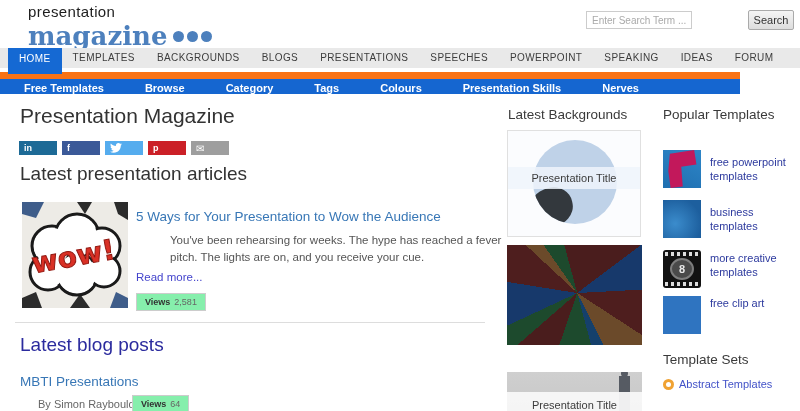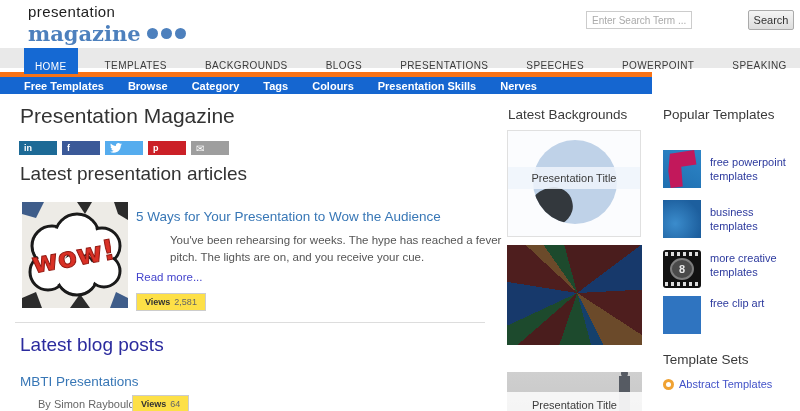--- a/index.html
+++ b/index.html
@@ -3,41 +3,41 @@
 <meta charset="utf-8">
 <style>
   * { margin:0; padding:0; box-sizing:border-box; }
   html,body { width:800px; height:411px; overflow:hidden; background:#fff;
     font-family:"Liberation Sans", sans-serif; }
   .page { position:relative; width:800px; height:411px; background:#fff; overflow:hidden; }
 
   
   .logo { position:absolute; left:28px; top:3px; cursor:pointer; }
   .logo-line1 { font-size:15px; color:#1d1d1d; letter-spacing:.4px; line-height:1.25; }
-  .logo-line2 { font-family:"DejaVu Serif", serif; font-size:21px; font-weight:bold;
+  .logo-line2 { font-family:"DejaVu Serif", serif; font-size:26px; font-weight:bold;
     color:#4d80bd; line-height:1.1; display:flex; align-items:center; }
   .logo-dots { display:inline-flex; gap:3px; margin-left:6px; }
   .logo-dots i { width:11px; height:11px; border-radius:50%; background:#4d80bd; display:inline-block; }
 
   .search-input { position:absolute; left:586px; top:11px; width:106px; height:18px;
     border:1px solid #ccc; font-size:10px; color:#555; padding:0 5px; outline:none; }
   .search-input::placeholder { color:#aaa; }
   .search-btn { position:absolute; left:728px; top:10px; width:46px; height:20px;
     background:linear-gradient(#f5f5f5,#ddd); border:1px solid #aaa; border-radius:2px;
     font-size:11px; color:#333; cursor:pointer;margin-left:20px; }
 
   
   .navbar { position:absolute; left:0; top:48px; width:800px; height:20px;
     background:#e9e9e9; display:flex; align-items:flex-start; padding-left:8px; z-index:2; }
-  .nav-item { font-size:10px; color:#3c3c3c; padding:8px 11px; line-height:20px;
-    letter-spacing:.4px; cursor:pointer; white-space:nowrap;margin-left:16px; }
+  .nav-item { font-size:10px; color:#3c3c3c; padding:0 11px; line-height:20px;
+    letter-spacing:.4px; cursor:pointer; white-space:nowrap; }
   .nav-item.active { background:#1569d3; color:#fff; height:26px; line-height:21px; }
 
-  .subnav { position:absolute; left:0; top:72px; width:652px; height:22px;
-    background:#1566d0; border-top:5px solid #f97316; display:flex; padding-left:12px; z-index:1; }
+  .subnav { position:absolute; left:0; top:72px; width:740px; height:22px;
+    background:#1566d0; border-top:7px solid #f97316; display:flex; padding-left:12px; z-index:1;gap:17px; }
   .subnav-item { font-size:11px; font-weight:bold; color:#fff; padding:0 12px;
     line-height:19px; cursor:pointer; white-space:nowrap; }
 
   
   .page-title { position:absolute; left:20px; top:104px; font-size:21px; color:#333; font-weight:400; }
 
   .social-row { position:absolute; left:19px; top:141px; display:flex; gap:5px; }
   .social-btn { width:38px; height:14px; display:flex; align-items:center; padding-left:5px;
     color:#fff; font-size:9px; font-weight:bold; cursor:pointer; }
   .sb-linkedin { background:#1d6a96; }
@@ -49,21 +49,21 @@
   .h2-articles { position:absolute; left:20px; top:163px; font-size:19px; color:#333; font-weight:400; }
 
   .article-thumb { position:absolute; left:22px; top:202px; width:106px; height:106px; cursor:pointer; }
   .article-title { position:absolute; left:136px; top:209px; font-size:13.5px; color:#3877b6;
     text-decoration:none; cursor:pointer; }
   .article-excerpt { position:absolute; left:136px; top:232px; width:352px; font-size:11.5px;
     color:#555; line-height:1.45;margin-left:34px; }
   .read-more { position:absolute; left:136px; top:271px; font-size:11.5px; color:#4444cc;
     text-decoration:none; cursor:pointer; }
   .views-badge { position:absolute; display:inline-flex; gap:4px; align-items:center;
-    border:1px solid #ccc; background:#fde047; padding:3px 8px; font-size:9px; color:#666; }
+    border:1px solid #ccc; background:#86efac; padding:3px 8px; font-size:9px; color:#666; }
   .views-badge b { color:#333; font-weight:bold; }
   .badge-article { left:136px; top:293px; }
   .badge-blog { left:132px; top:395px; }
 
   .divider { position:absolute; left:15px; top:322px; width:470px; height:1px; background:#ddd; }
 
   .h2-blog { position:absolute; left:20px; top:334px; font-size:19px; color:#2b2b9e; font-weight:400; }
   .blog-title { position:absolute; left:20px; top:374px; font-size:13.5px; color:#3877b6;
     text-decoration:none; cursor:pointer; }
   .blog-byline { position:absolute; left:38px; top:398px; font-size:11px; color:#666; }

